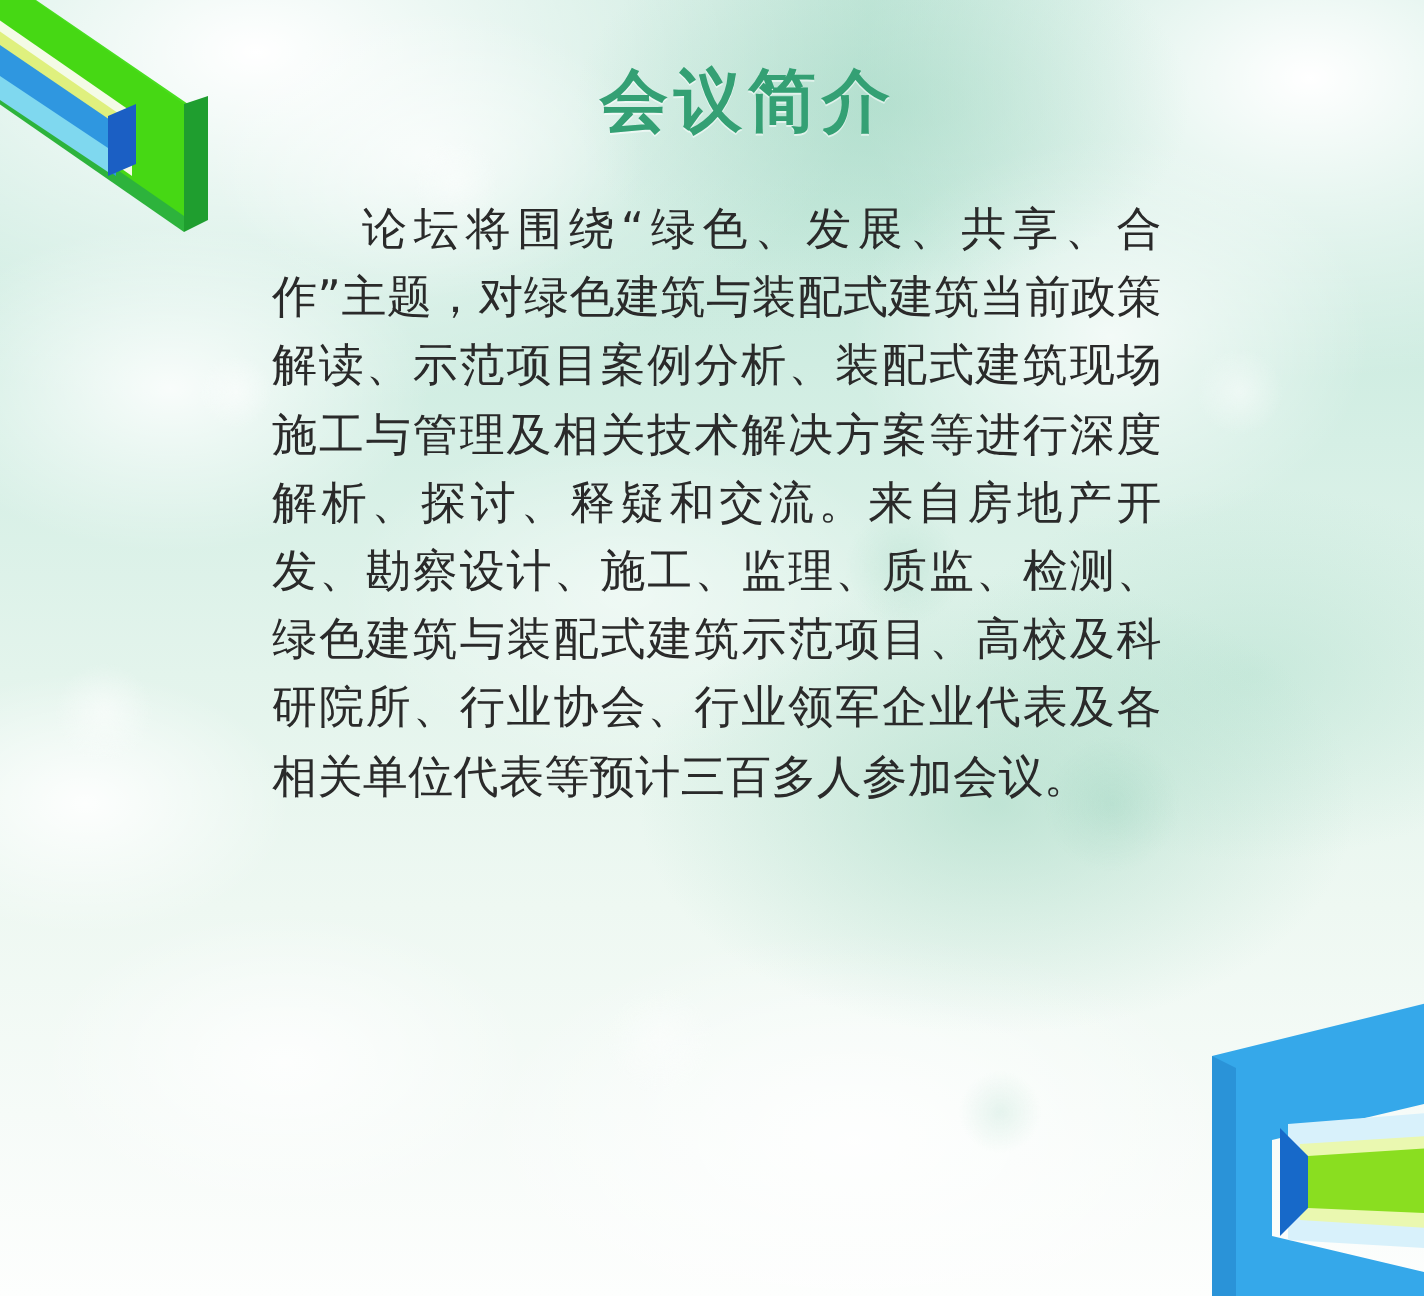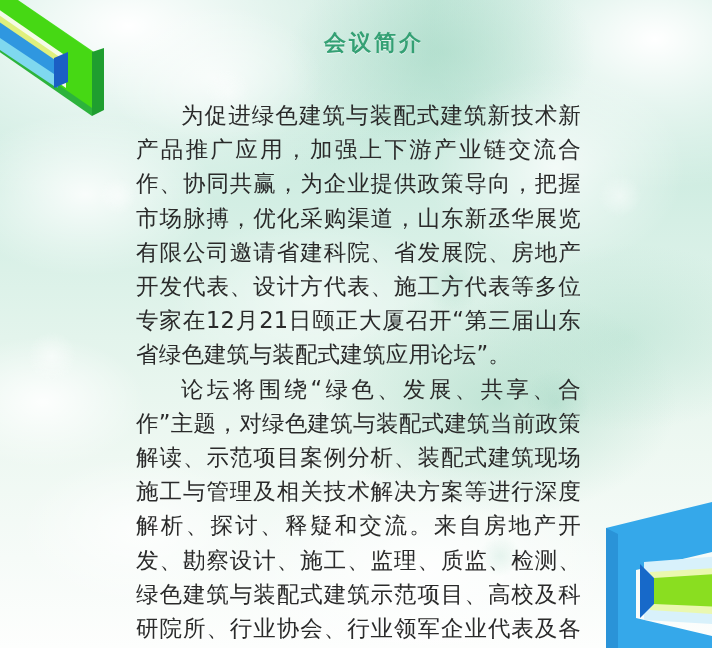--- a/index.html
+++ b/index.html
@@ -81,21 +81,21 @@
   .content {
     position: absolute;
     inset: 0;
   }
   .page-title {
     position: absolute;
     top: 28px;
     left: 0;
     right: 0;
     text-align: center;
-    font-size: 22px;
+    font-size: 34px;
     font-weight: bold;
     letter-spacing: 3px;
     color: #34a074;
     text-shadow: 0 1px 0 rgba(255,255,255,0.55);
     padding-left: 36px;
   }
   .body-copy {
     position: absolute;
     top: 98px;
     left: 136px;
@@ -152,18 +152,17 @@
       <polygon points="54,74 150,68 150,118 54,112" fill="#eaf8b0"></polygon>
       <polygon points="58,80 150,74 150,110 58,106" fill="#8ade20"></polygon>
       <polygon points="44,66 58,80 58,106 44,120" fill="#1769c9"></polygon>
     </svg>
   </div>
 
   <div class="content">
     <div class="page-title">会议简介</div>
 
     <div class="body-copy">
-      <p class="para">为促进绿色建筑与装配式建筑新技术新产品推广应用，加强上下游产业链交流合作、协同共赢，为企业提供政策导向，把握市场脉搏，优化采购渠道，山东新丞华展览有限公司邀请省建科院、省发展院、房地产开发代表、设计方代表、施工方代表等多位专家在12月21日颐正大厦召开“第三届山东省绿色建筑与装配式建筑应用论坛”。</p>
       <p class="para">论坛将围绕“绿色、发展、共享、合作”主题，对绿色建筑与装配式建筑当前政策解读、示范项目案例分析、装配式建筑现场施工与管理及相关技术解决方案等进行深度解析、探讨、释疑和交流。来自房地产开发、勘察设计、施工、监理、质监、检测、绿色建筑与装配式建筑示范项目、高校及科研院所、行业协会、行业领军企业代表及各相关单位代表等预计三百多人参加会议。</p>
     </div>
   </div>
 
 </div>
 
 </body></html>

